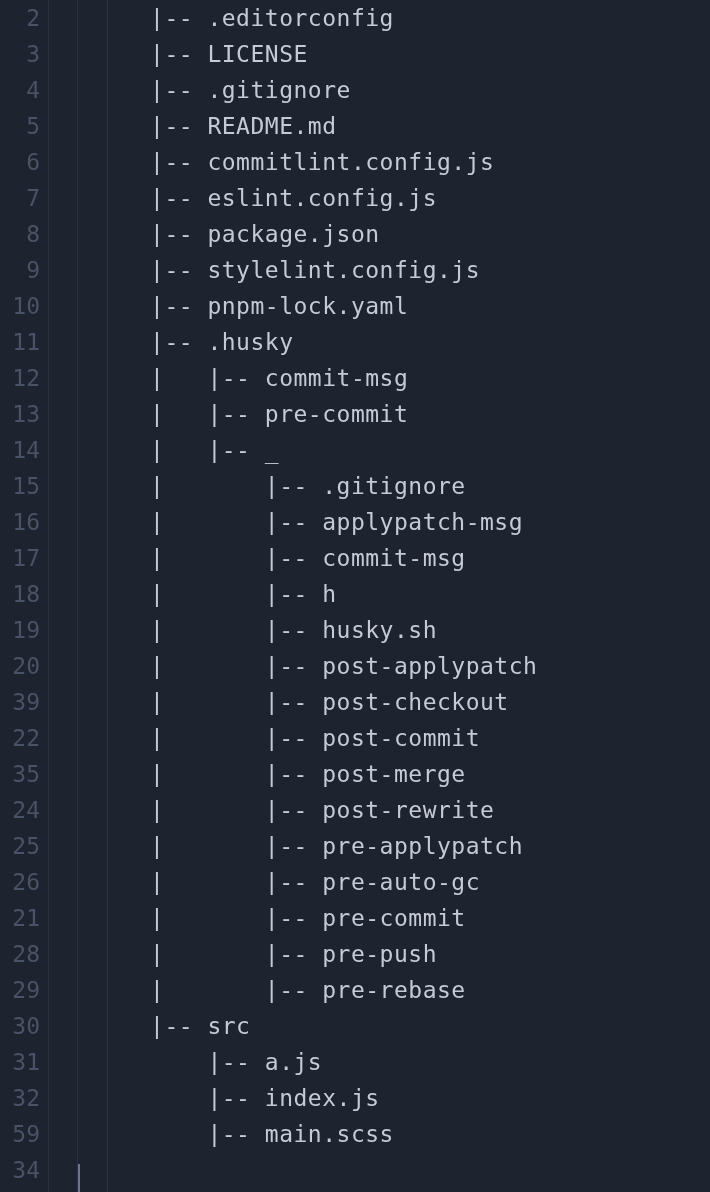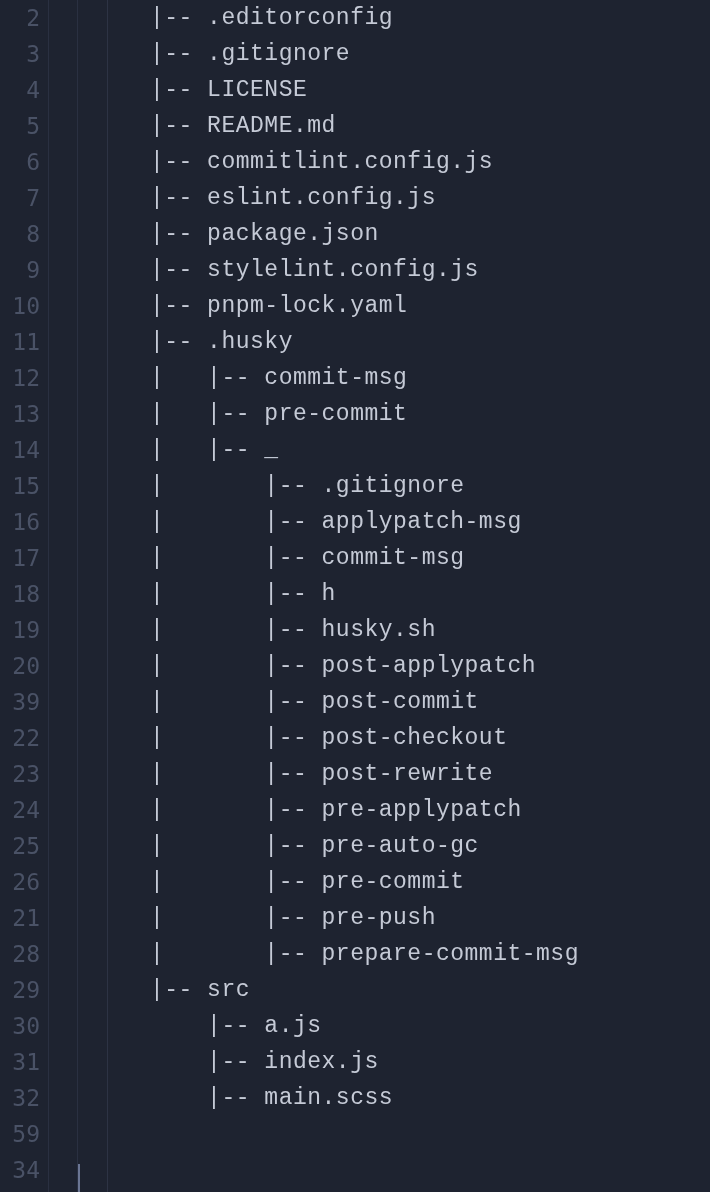--- a/index.html
+++ b/index.html
@@ -44,21 +44,20 @@
     }
     .indent-guide {
       position: absolute;
       top: 0;
       bottom: 0;
       width: 1px;
       background: #2d3344;
     }
     .code-lines {
       position: relative;
-      font-family: Liberation Mono, monospace;
     }
     .code-line {
       height: 36px;
       line-height: 36px;
       white-space: pre;
       padding-left: 29px;
       color: #c5cad6;
       letter-spacing: 0.5px;
     }
     .cursor {
@@ -88,63 +87,64 @@
     <div class="gutter-line">13</div>
     <div class="gutter-line">14</div>
     <div class="gutter-line">15</div>
     <div class="gutter-line">16</div>
     <div class="gutter-line">17</div>
     <div class="gutter-line">18</div>
     <div class="gutter-line">19</div>
     <div class="gutter-line">20</div>
     <div class="gutter-line">39</div>
     <div class="gutter-line">22</div>
-    <div class="gutter-line">23</div>
+    <div class="gutter-line">35</div>
     <div class="gutter-line">24</div>
     <div class="gutter-line">25</div>
     <div class="gutter-line">26</div>
     <div class="gutter-line">21</div>
     <div class="gutter-line">28</div>
     <div class="gutter-line">29</div>
     <div class="gutter-line">30</div>
     <div class="gutter-line">31</div>
     <div class="gutter-line">32</div>
     <div class="gutter-line">59</div>
     <div class="gutter-line">34</div>
   </div>
 <div class="fold-column"></div>
 <div class="editor">
   <div class="indent-guide" id="indent-guide" style="left: 29px;"></div>
   <div class="code-lines" id="code-lines">
       <div class="code-line">   |-- .editorconfig</div>
+      <div class="code-line">   |-- LICENSE</div>
       <div class="code-line">   |-- .gitignore</div>
-      <div class="code-line">   |-- LICENSE</div>
       <div class="code-line">   |-- README.md</div>
       <div class="code-line">   |-- commitlint.config.js</div>
       <div class="code-line">   |-- eslint.config.js</div>
       <div class="code-line">   |-- package.json</div>
       <div class="code-line">   |-- stylelint.config.js</div>
       <div class="code-line">   |-- pnpm-lock.yaml</div>
       <div class="code-line">   |-- .husky</div>
       <div class="code-line">   |   |-- commit-msg</div>
       <div class="code-line">   |   |-- pre-commit</div>
       <div class="code-line">   |   |-- _</div>
       <div class="code-line">   |       |-- .gitignore</div>
       <div class="code-line">   |       |-- applypatch-msg</div>
       <div class="code-line">   |       |-- commit-msg</div>
       <div class="code-line">   |       |-- h</div>
       <div class="code-line">   |       |-- husky.sh</div>
       <div class="code-line">   |       |-- post-applypatch</div>
+      <div class="code-line">   |       |-- post-checkout</div>
       <div class="code-line">   |       |-- post-commit</div>
-      <div class="code-line">   |       |-- post-checkout</div>
+      <div class="code-line">   |       |-- post-merge</div>
       <div class="code-line">   |       |-- post-rewrite</div>
       <div class="code-line">   |       |-- pre-applypatch</div>
       <div class="code-line">   |       |-- pre-auto-gc</div>
       <div class="code-line">   |       |-- pre-commit</div>
       <div class="code-line">   |       |-- pre-push</div>
-      <div class="code-line">   |       |-- prepare-commit-msg</div>
+      <div class="code-line">   |       |-- pre-rebase</div>
       <div class="code-line">   |-- src</div>
       <div class="code-line">       |-- a.js</div>
       <div class="code-line">       |-- index.js</div>
       <div class="code-line">       |-- main.scss</div>
     </div>
   <div class="cursor"></div>
 </div>
 
 </body></html>

